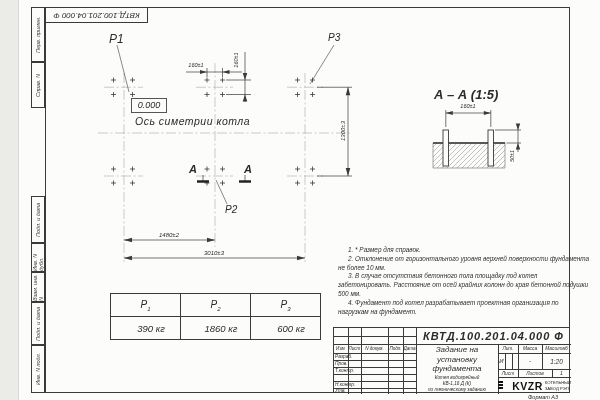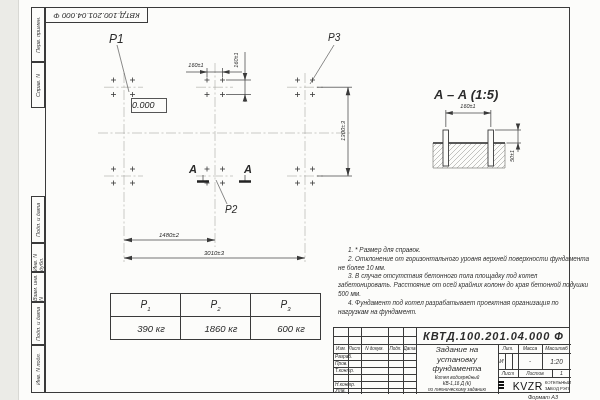--- a/index.html
+++ b/index.html
@@ -26,21 +26,21 @@
          line-height:1.38;color:#2e2e2e;}
   .notes p{margin:0;text-indent:10px;}
   
   .tb{position:absolute;left:333px;top:327px;width:237px;height:66px;border:1.4px solid #3a3a3a;box-sizing:border-box;}
   .vl{position:absolute;width:1px;background:#3a3a3a;}
   .hl{position:absolute;height:1px;background:#3a3a3a;}
   .cell{position:absolute;overflow:hidden;white-space:nowrap;font-style:italic;color:#2b2b2b;}
   .ctr{display:flex;align-items:center;justify-content:center;text-align:center;}
   .logo-row{display:flex;align-items:center;justify-content:center;gap:2px;}
   .logo-icon{width:7px;height:9px;background:repeating-linear-gradient(#111 0 1.5px,transparent 1.5px 3px);}
-  .logo-text{font-size:10.5px;font-weight:400;font-style:normal;letter-spacing:.5px;color:#111;margin-left:7px;}
+  .logo-text{font-size:10.5px;font-weight:700;font-style:normal;letter-spacing:.5px;color:#111;margin-left:7px;}
   .logo-cap{font-size:4.2px;line-height:1.2;font-style:normal;text-align:left;color:#222;}
 </style>
 </head>
 <body>
 
 <div class="sheet">
 
   <div class="abs scan-strip"></div>
   <div class="abs frame"></div>
 
@@ -96,22 +96,23 @@
     <path d="M433 143H505" stroke="#333" stroke-width="1.3" fill="none"></path>
     <rect x="443" y="130" width="5.5" height="36" fill="#fcfcfa" stroke="#3a3a3a" stroke-width="0.9"></rect>
     <rect x="488" y="130" width="5.5" height="36" fill="#fcfcfa" stroke="#3a3a3a" stroke-width="0.9"></rect>
   </svg>
 
   <div class="lbl" style="left:109px;top:32px;font-size:12px;">Р1</div>
   <div class="lbl" style="left:328px;top:32px;font-size:10px;">Р3</div>
   <div class="lbl" style="left:225px;top:204px;font-size:10px;">Р2</div>
 
   <div class="abs box" style="left:131px;top:98px;width:36px;height:15px;border-color:#555;">
-    <div style="font-size:9px;font-style:italic;line-height:13px;">0.000</div>
-  </div>
+    <div style="font-size:9px;font-style:italic;text-align:center;line-height:13px;">0.000</div>
+  </div>
+  <div class="lbl" style="left:135px;top:115px;font-size:10.5px;letter-spacing:.5px;">Ось симетрии котла</div>
 
   <div class="cdim" style="left:196px;top:65px;font-size:5.5px;">160±1</div>
   <div class="vdim" style="left:236px;top:60px;font-size:5.5px;">160±1</div>
   <div class="cdim" style="left:169px;top:235px;font-size:6px;">1480±2</div>
   <div class="cdim" style="left:214px;top:253px;font-size:6px;">3010±3</div>
   <div class="vdim" style="left:343px;top:131px;font-size:6px;">1300±3</div>
 
   <div class="lbl" style="left:189px;top:163px;font-size:11px;font-weight:bold;">А</div>
   <div class="lbl" style="left:244px;top:163px;font-size:11px;font-weight:bold;">А</div>
 

